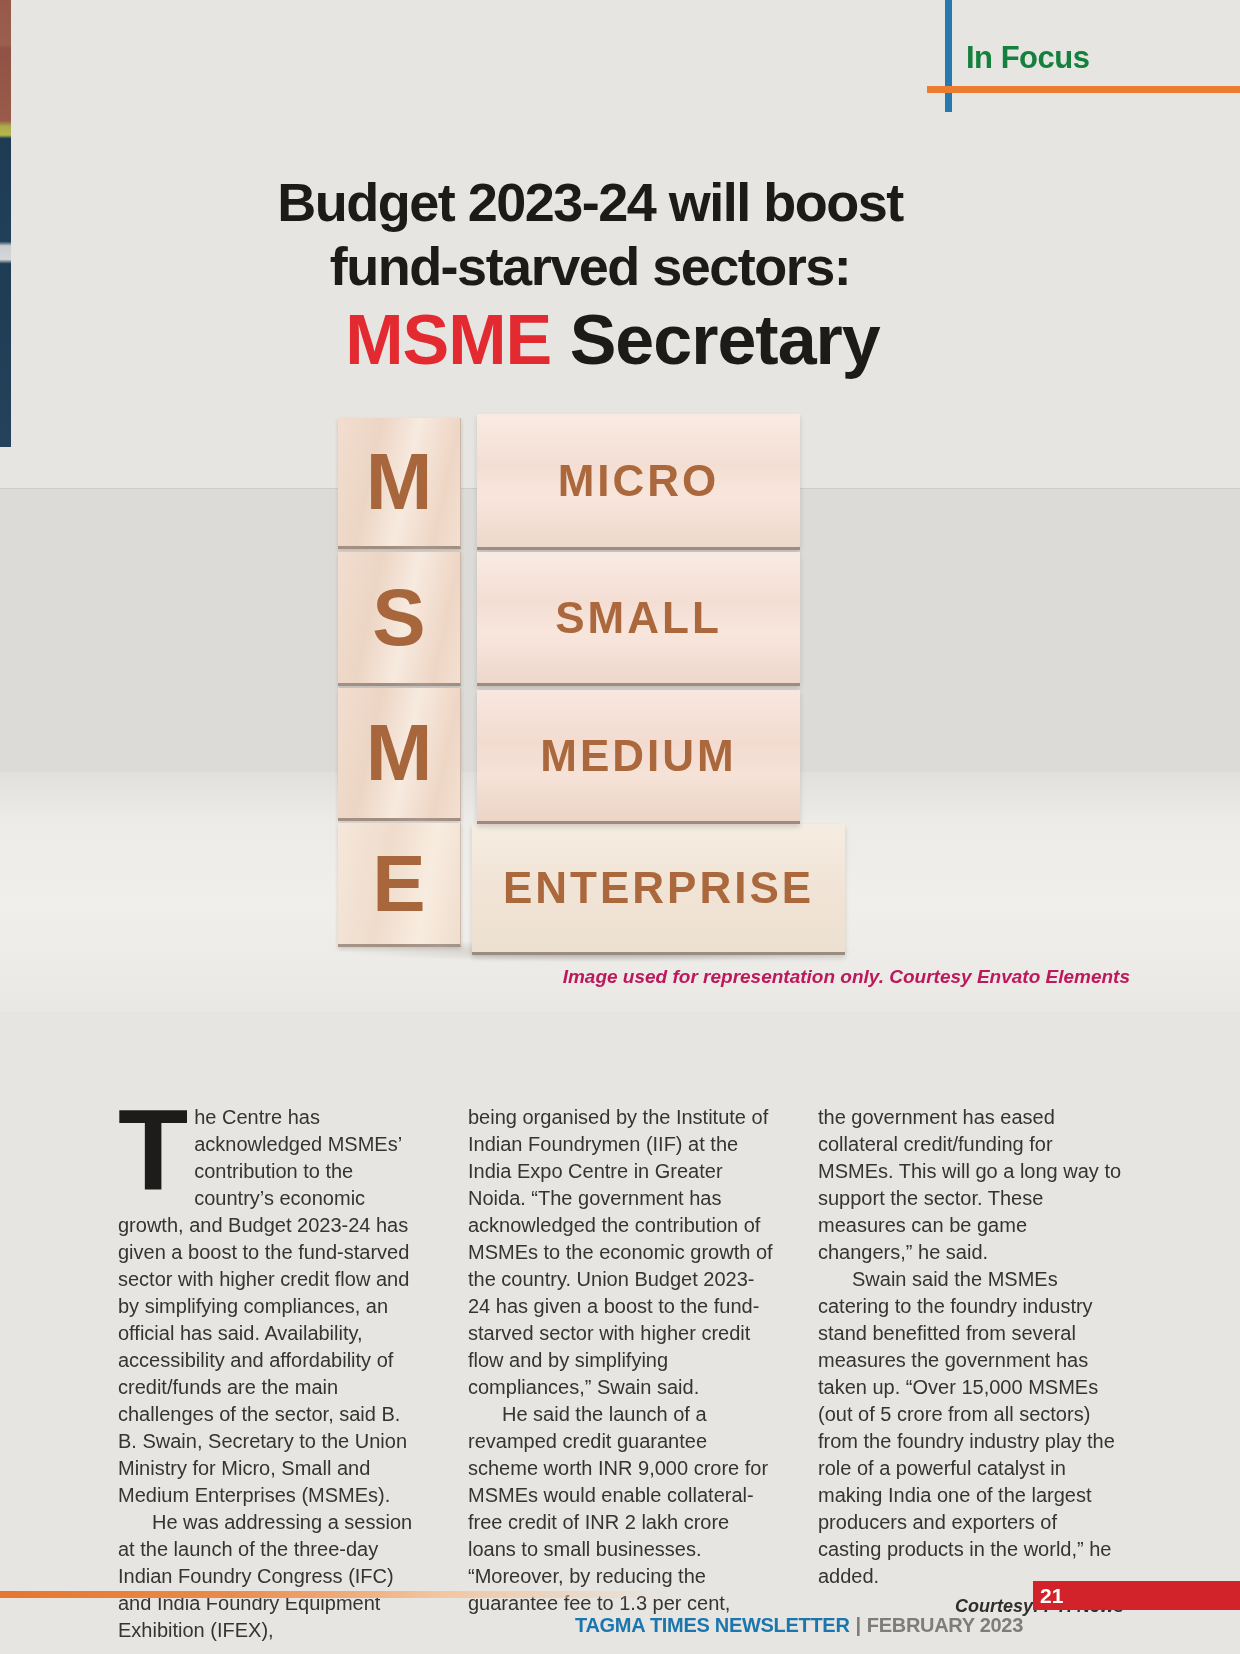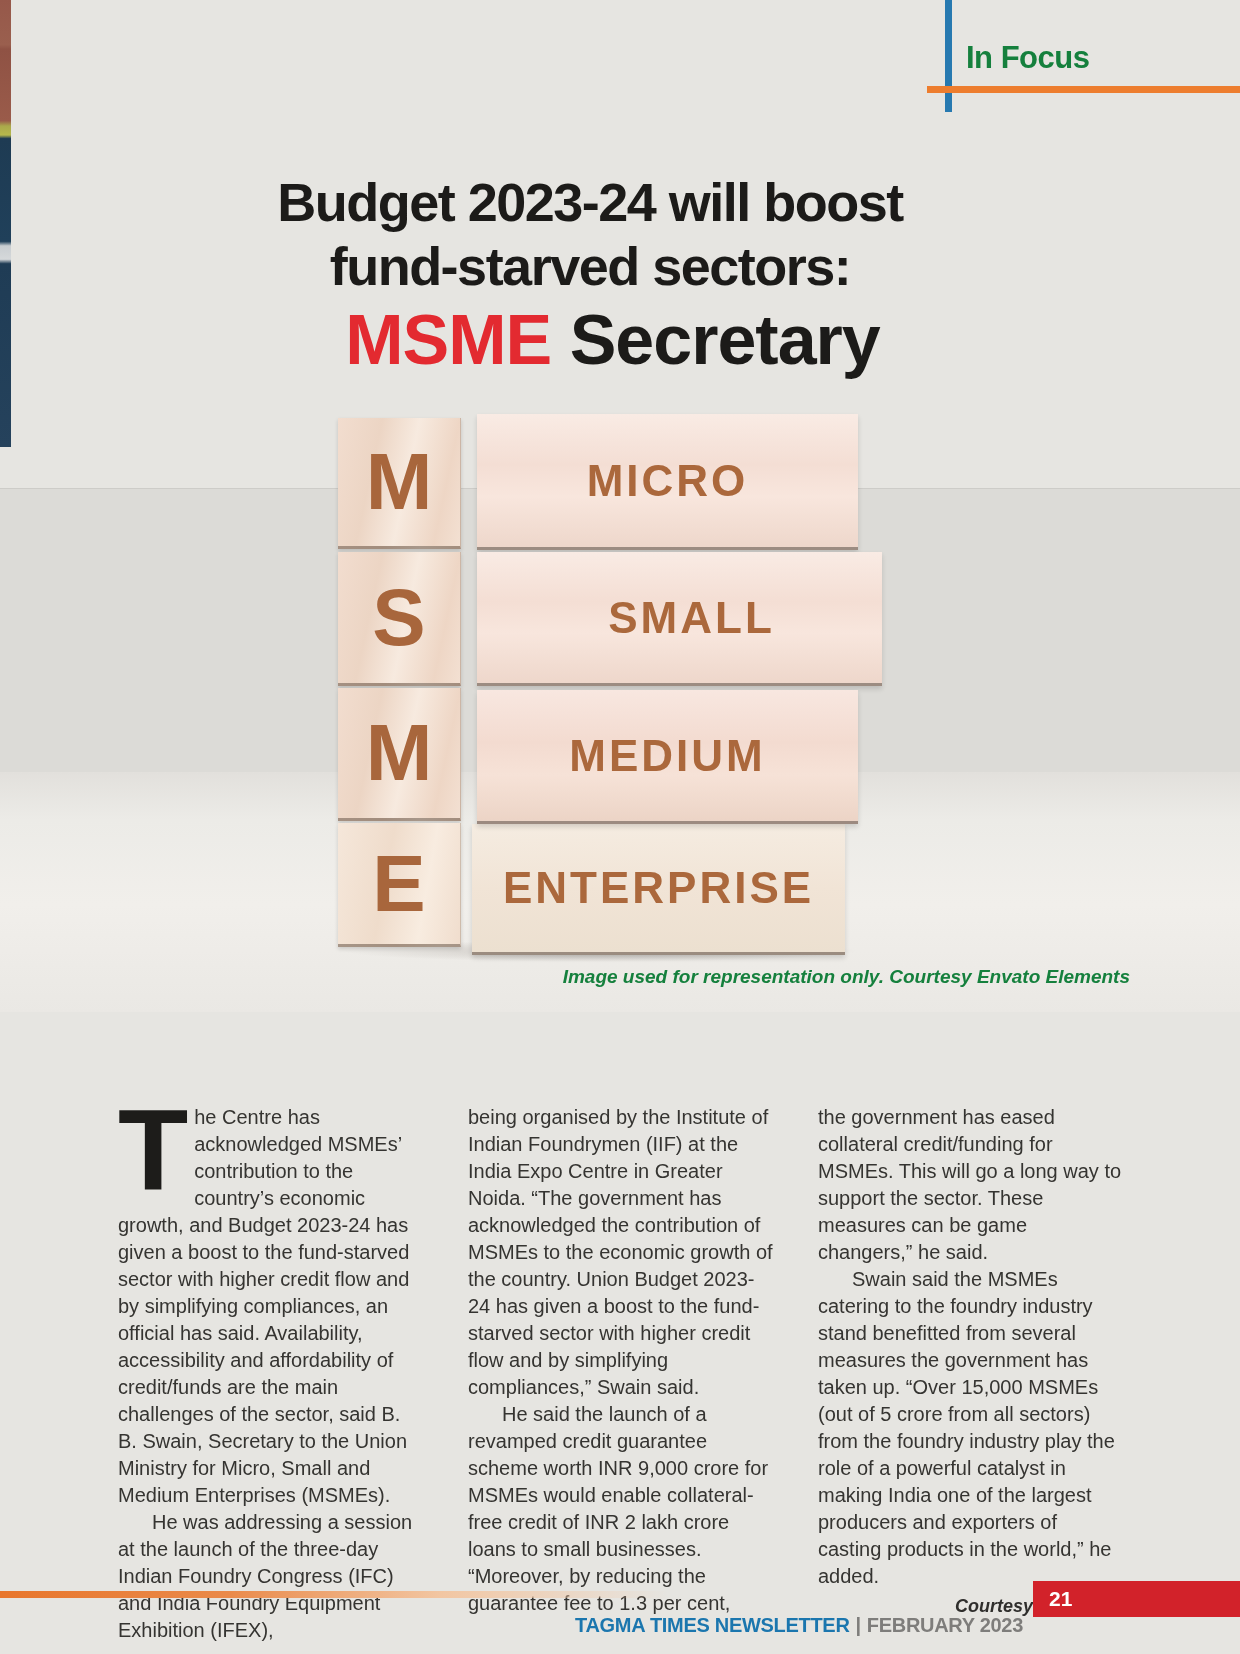--- a/index.html
+++ b/index.html
@@ -59,40 +59,40 @@
     box-shadow:0 2px 4px rgba(0,0,0,.15);
     display:flex;align-items:center;justify-content:center;
   }
   .sq1{top:418px;height:128px;}
   .sq2{top:552px;height:131px;}
   .sq3{top:688px;height:130px;}
   .sq4{top:823px;height:121px;background:linear-gradient(100deg,#f5e7da 0%,#efdccb 40%,#f8ece0 70%,#f0ddcd 100%);}
   .sq-letter{font-size:80px;font-weight:700;color:#a8663c;}
 
   .bar{
-    position:absolute;left:477px;width:381px;
+    position:absolute;left:477px;width:323px;
     background:linear-gradient(180deg,#f9ebe4 0%,#f4ded4 38%,#f8e6dd 62%,#eed7cb 100%);
     border-bottom:3px solid rgba(80,62,50,.55);
     box-shadow:0 3px 5px rgba(0,0,0,.14);
     display:flex;align-items:center;justify-content:center;
   }
   .bar1{top:414px;height:133px;}
-  .bar2{top:552px;height:131px;padding-left:24px;}
+  .bar2{top:552px;height:131px;}
   .bar3{top:690px;height:131px;background:linear-gradient(180deg,#f8e7e0 0%,#f3dbd0 40%,#f6e2d7 65%,#ecd4c6 100%);}
   .bar4{top:824px;height:128px;left:472px;width:373px;background:linear-gradient(180deg,#f5ece1 0%,#f1e4d6 50%,#ece0d0 100%);}
   .bar-word{font-size:44px;font-weight:700;color:#ab683c;letter-spacing:3px;}
   .blocks-shadow{
     position:absolute;left:340px;top:940px;width:520px;height:22px;
     background:radial-gradient(ellipse at center,rgba(110,100,92,.30),rgba(110,100,92,0) 70%);
   }
 
   
   .caption{
     position:absolute;right:110px;top:966px;
-    font-size:19px;font-style:italic;font-weight:700;color:#15803d;
+    font-size:19px;font-style:italic;font-weight:700;color:#be185d;
   }
 
   
   .col{position:absolute;top:1104px;width:306px;color:#353431;}
   .col1{left:118px;} .col2{left:468px;} .col3{left:818px;}
   .para{margin:0;font-size:20px;line-height:27px;text-align:left;}
   .para.indent{text-indent:34px;}
   .dropcap{
     float:left;font-size:115px;line-height:86px;height:100px;
     margin:2px 10px 0 0;font-weight:700;color:#1d1c1a;letter-spacing:-4px;
@@ -108,23 +108,23 @@
     background:linear-gradient(90deg,#e8762c 0%,#ea8a4a 30%,#f2c6a2 58%,rgba(242,214,188,0) 88%);
   }
   .footer-text{
     position:absolute;top:1584px;right:217px;white-space:nowrap;
     font-size:20px;font-weight:700;letter-spacing:-0.3px;margin-top:30px;
   }
   .f-news{color:#1b76ae;}
   .f-sep{color:#7e7d7b;margin:0 6px;}
   .f-date{color:#7e7d7b;}
   .pagenum{
-    position:absolute;left:1033px;top:1581px;right:0;height:36px;
+    position:absolute;left:1033px;top:1581px;right:0;height:29px;
     background:#d2222a;color:#ffffff;font-size:21px;font-weight:700;
-    display:flex;align-items:center;padding-left:16px;box-sizing:border-box;
+    display:flex;align-items:center;padding-left:7px;box-sizing:border-box;
   }
 </style>
 </head>
 <body>
 
 <div class="page">
 
   <div class="side-strip"></div>
   <div class="wall-band"></div>
   <div class="floor-band"></div>

